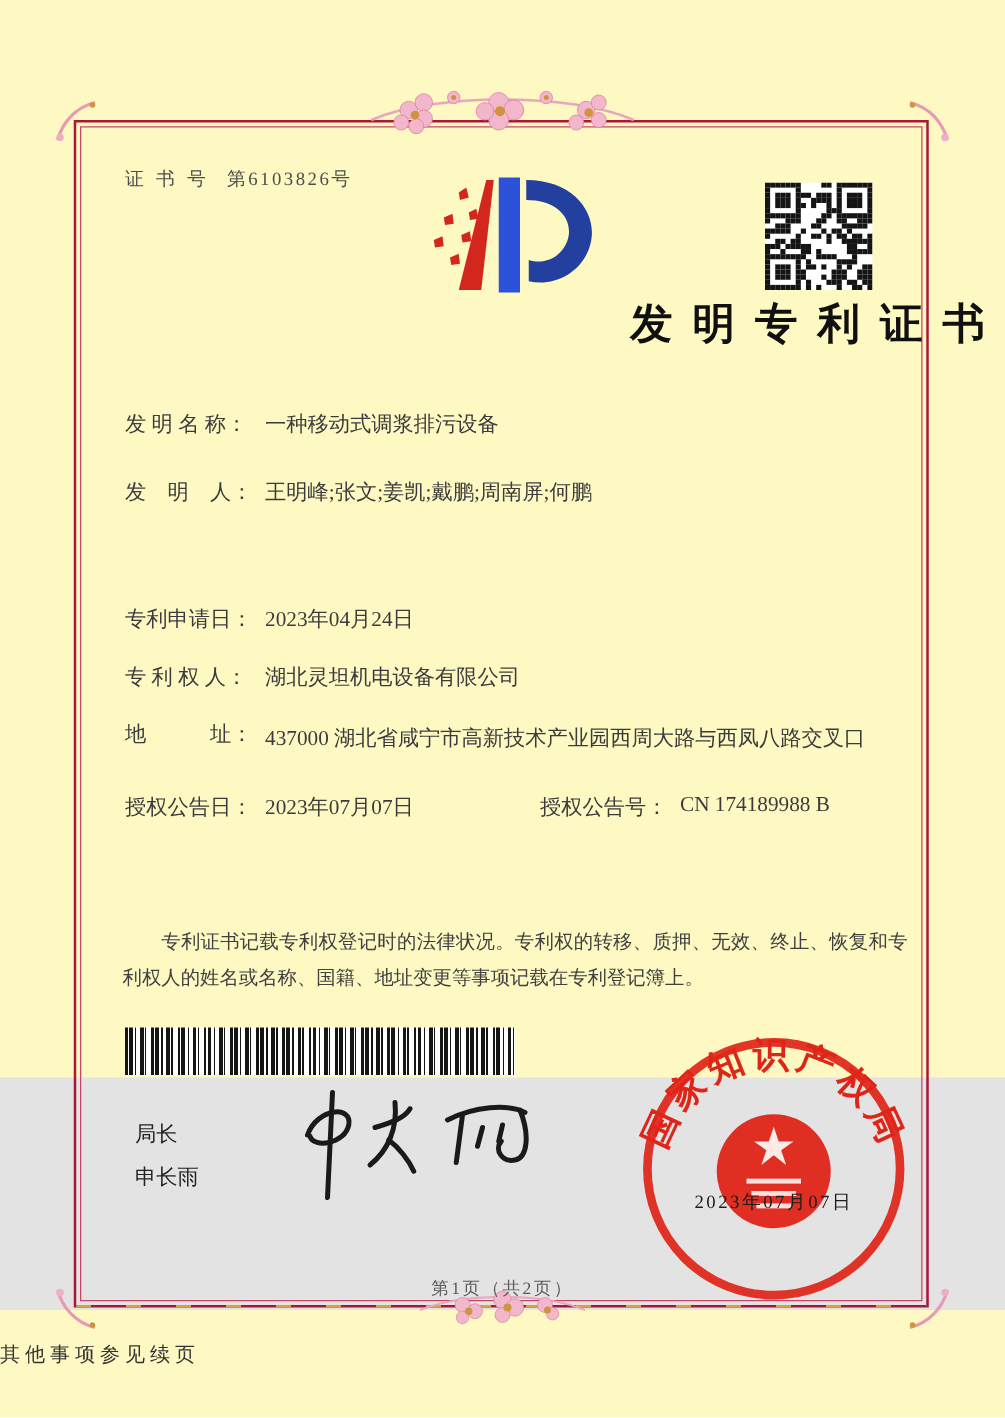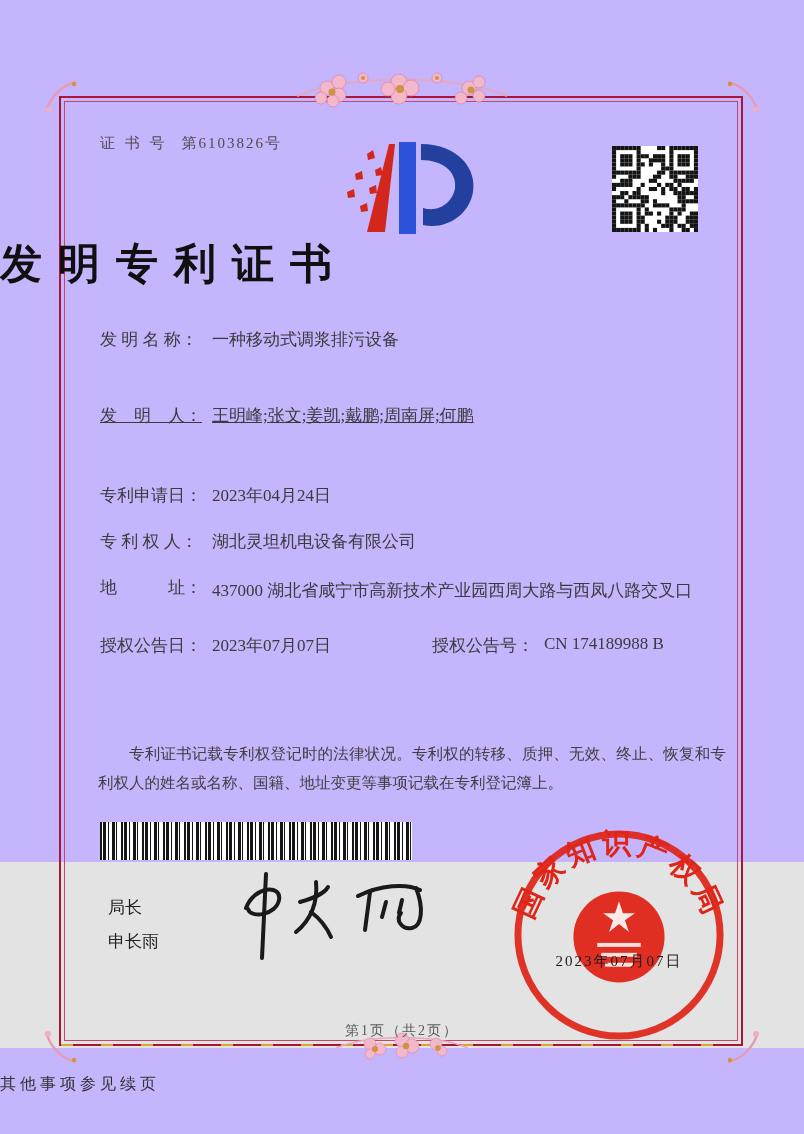--- a/index.html
+++ b/index.html
@@ -1,38 +1,38 @@
 <!DOCTYPE html>
 <html><head>
 <meta charset="utf-8">
 <style>
   html,body{margin:0;padding:0;background:#fff;}
-  #page{position:relative;width:804px;height:1134px;background:#c4b5fd;overflow:hidden;
+  #page{position:relative;width:804px;height:1134px;background:#fef9c3;overflow:hidden;
         font-family:"Liberation Serif","DejaVu Serif",serif;color:#3b3b3b;}
   .abs{position:absolute;}
   
   #gray-band{left:0;top:862px;width:804px;height:186px;background:#e3e3e4;}
   
   #frame-outer{left:59px;top:96px;width:684px;height:950px;border:2px solid #a8163a;box-sizing:border-box;}
   #frame-inner{position:absolute;left:3px;top:3px;right:3px;bottom:3px;border:1px solid #c4476a;}
   #frame-gold{position:absolute;left:0;right:0;bottom:-2px;height:2px;
       background:repeating-linear-gradient(90deg,#d8a23c 0 12px,rgba(0,0,0,0) 12px 40px);}
   
   #cert-no{left:100px;top:134px;font-size:15px;color:#4d4d4d;letter-spacing:3px;}
   #cert-no .val{margin-left:14px;letter-spacing:2px;}
   #qr{left:612px;top:146px;width:86px;height:86px;}
   #logo{left:333px;top:136px;width:152px;height:102px;}
-  #title{left:0;top:236px;width:804px;text-align:left;font-size:42px;font-weight:bold;
+  #title{left:0;top:236px;width:804px;text-align:right;font-size:34px;font-weight:bold;
          color:#101010;letter-spacing:16px;}
   
   .row{left:100px;font-size:17px;color:#3b3b3b;display:flex;}
   .row .lbl{width:112px;flex:0 0 112px;}
   .row .val{margin-left:0;}
   #row-name{top:328px;}
-  #row-inventor{top:404px;text-decoration:underline;}
+  #row-inventor{top:382px;}
   #row-patentno{top:433px;}
   #row-filing{top:484px;}
   #row-patentee{top:530px;}
   #row-address{top:576px;width:624px;}
   #row-address .val{width:505px;line-height:1.75;}
   #row-grant{top:634px;width:640px;}
   #grant-right{position:absolute;left:332px;top:0;display:flex;}
   
   .para{left:98px;width:628px;font-size:15.5px;line-height:1.85;color:#404040;
         text-align:justify;text-indent:2em;}

